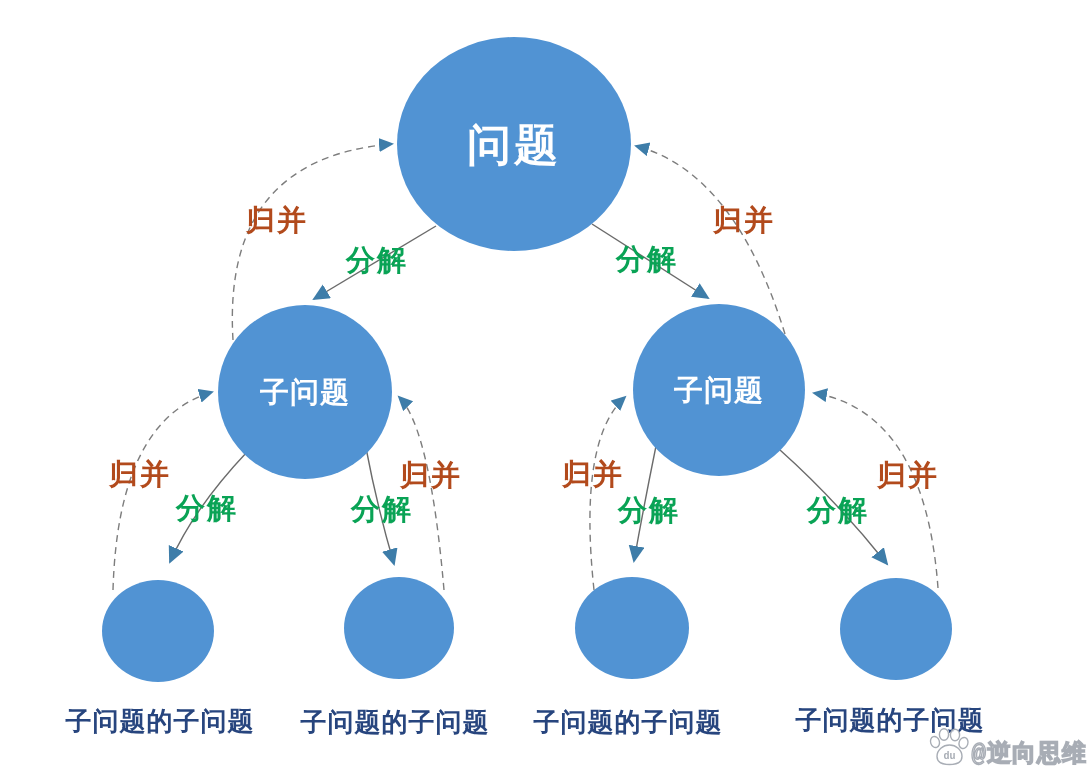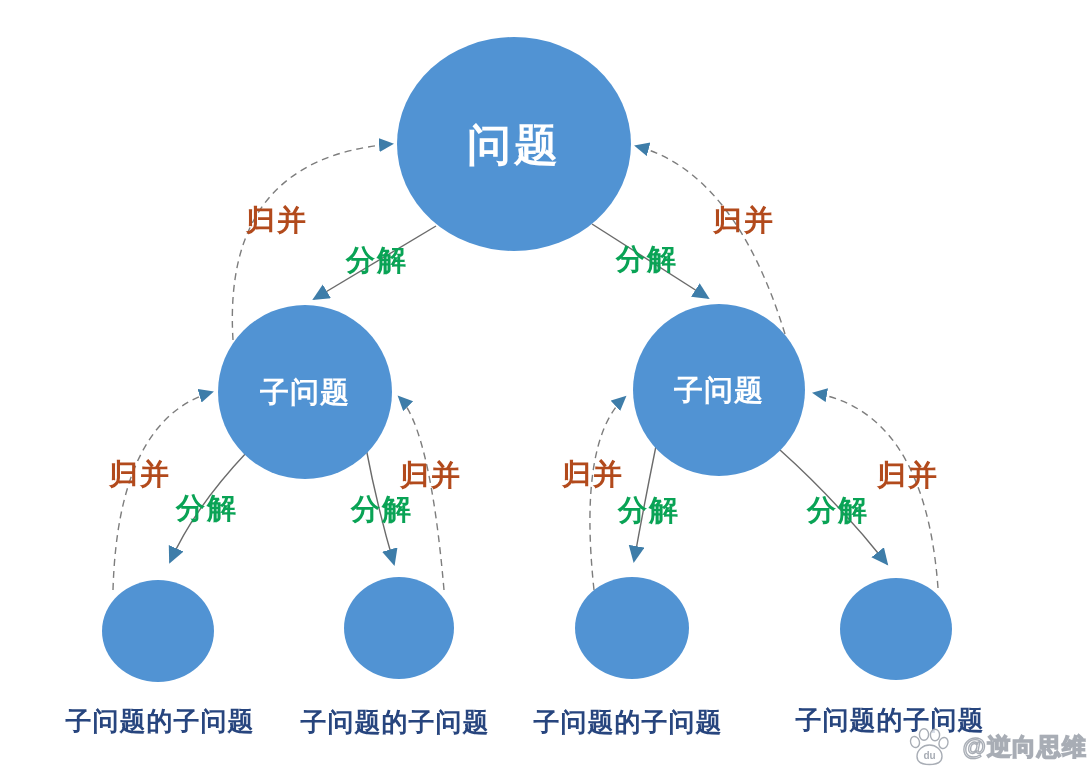--- a/index.html
+++ b/index.html
@@ -13,22 +13,23 @@
   svg{display:block;}
   .solid-edge{fill:none;stroke:#6b6b6b;stroke-width:1.4;}
   .dashed-edge{fill:none;stroke:#7d7d7d;stroke-width:1.4;stroke-dasharray:7 5;}
   .node-label{font-weight:bold;text-anchor:middle;}
   .root-label{font-size:44px;letter-spacing:3px;}
   .sub-label{font-size:29px;letter-spacing:1px;}
   .edge-label{font-weight:bold;font-size:29px;text-anchor:middle;letter-spacing:2px;}
   .caption{font-weight:bold;font-size:26px;text-anchor:middle;letter-spacing:1px;}
   .watermark{
     position:absolute;right:4px;bottom:8px;
-    display:flex;align-items:center;gap:12px;
+    display:flex;align-items:flex-end;gap:1px;
     pointer-events:none;
+    font-family:Liberation Mono, monospace;
   }
   .watermark-text{
     font-size:24px;font-weight:bold;letter-spacing:1px;
     color:rgba(255,255,255,0.92);
     -webkit-text-stroke:1.3px #a8adb5;
     text-shadow:0 0 1px #b0b5bc;
   }
 </style>
 </head>
 <body>

